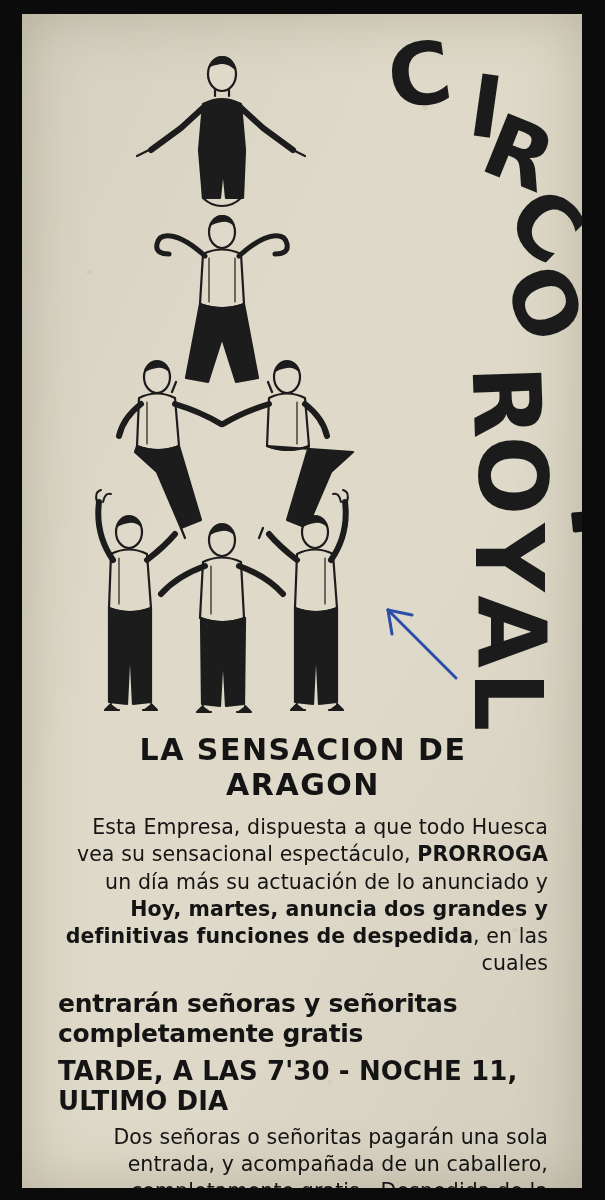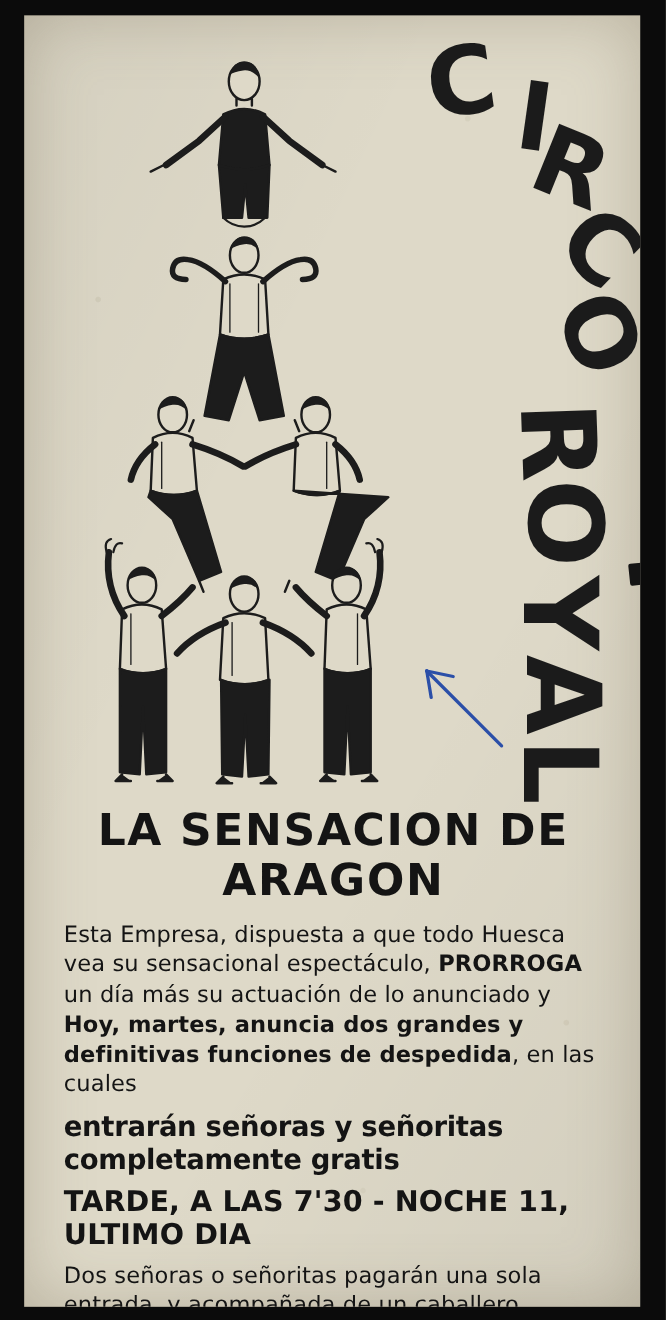--- a/index.html
+++ b/index.html
@@ -104,32 +104,32 @@
     position: absolute;
     left: 36px;
     top: 718px;
     width: 490px;
     color: #141414;
   }
 
   .headline {
     font-family: "DejaVu Sans", sans-serif;
     font-weight: 700;
-    font-size: 40px;
+    font-size: 30px;
     letter-spacing: 1.5px;
     text-align: center;
     margin: 0 0 12px 0;
     color: #141414;
   }
 
   .body-copy {
     font-family: "DejaVu Sans", sans-serif;
     font-size: 20.5px;
     line-height: 1.33;
-    text-align: left;
+    text-align: right;
     margin: 0 0 8px 0;
     letter-spacing: 0.1px;
   }
   .body-copy b { font-weight: 700; }
 
   .line-free {
     font-family: "DejaVu Sans", sans-serif;
     font-weight: 700;
     font-size: 25.5px;
     letter-spacing: -0.3px;

